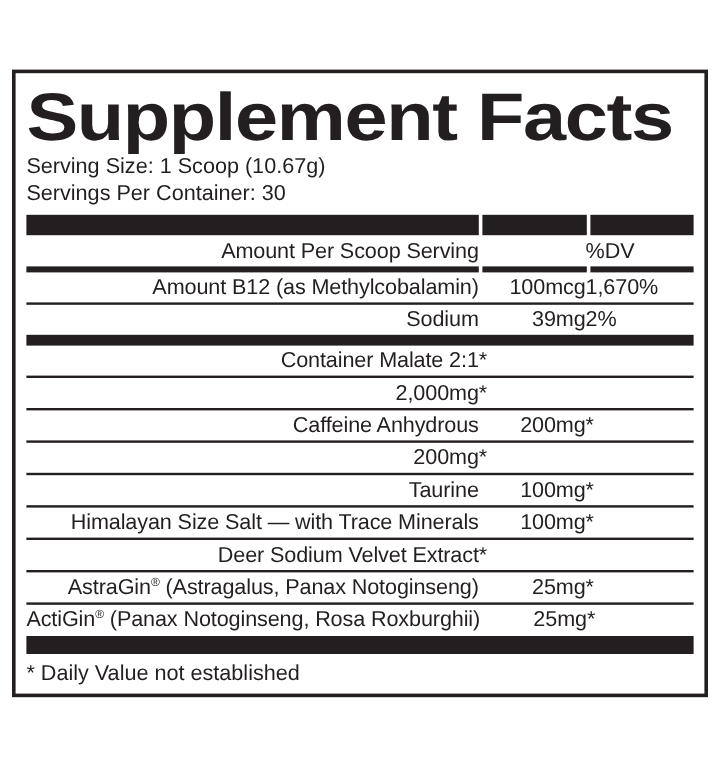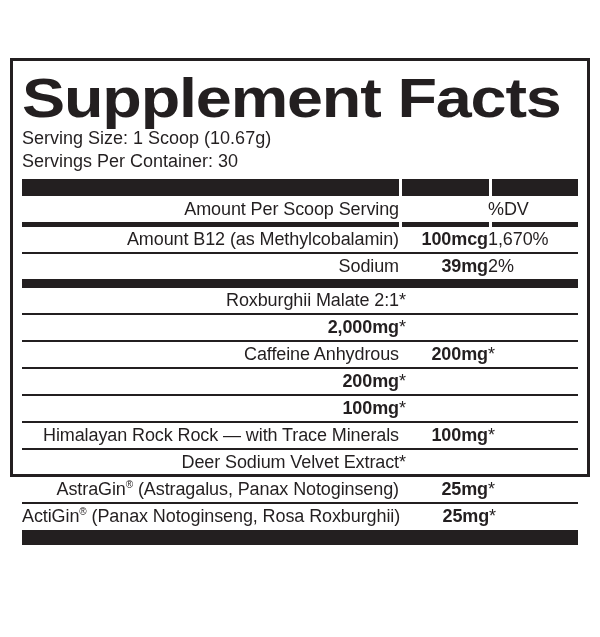--- a/index.html
+++ b/index.html
@@ -9,21 +9,21 @@
     position: relative;
     width: 600px; height: 637px;
     background: var(--paper);
     font-family: "Liberation Sans", "DejaVu Sans", sans-serif;
     color: var(--ink);
     overflow: hidden;
   }
   .panel {
     position: absolute;
     left: 10px; top: 58px;
-    width: 580px; height: 419px;
+    width: 580px; height: 523px;
     border: 3px solid var(--ink);
     background: var(--paper);
     padding: 8px 9px 0 9px;
   }
   .title {
     font-size: 56px;
     font-weight: bold;
     letter-spacing: -1px;
     white-space: nowrap;
     transform: scaleX(1.155);
@@ -47,21 +47,21 @@
     display: grid;
     grid-template-columns: 1fr 89px 90px;
     align-items: center;
     height: 25px;
     font-size: 18px;
     letter-spacing: -0.1px;
     white-space: nowrap;
   }
   .row.header-row { height: 26px; }
   .cell-name { text-align: right; overflow: visible; }
-  .cell-amt  { text-align: right; font-weight: bold; }
+  .cell-amt  { text-align: right; }
   .cell-dv   { }
   .footnote { font-size: 18px; margin-top: 4px; line-height: 24px; }
   sup.reg { font-size: 10px; vertical-align: super; line-height: 0; }
 </style>
 </head>
 <body>
 
 <div class="page">
   <div class="panel">
 
@@ -98,47 +98,48 @@
     <div class="hr"></div>
     <div class="row">
       <span class="cell-name">Sodium</span>
       <span class="cell-amt">39mg</span>
       <span class="cell-dv">2%</span>
     </div>
 
     <div class="bar-solid"></div>
 
     <div class="row">
-      <span class="cell-name">Roxburghii Malate 2:1</span>
+      <span class="cell-name">Container Malate 2:1</span>
       <span class="cell-dv">*</span>
     </div>
     <div class="hr"></div>
     <div class="row">
       <span class="cell-amt">2,000mg</span>
       <span class="cell-dv">*</span>
     </div>
     <div class="hr"></div>
     <div class="row">
       <span class="cell-name">Caffeine Anhydrous</span>
       <span class="cell-amt">200mg</span>
       <span class="cell-dv">*</span>
     </div>
     <div class="hr"></div>
     <div class="row">
       <span class="cell-amt">200mg</span>
       <span class="cell-dv">*</span>
     </div>
     <div class="hr"></div>
     <div class="row">
+      <span class="cell-name">Taurine</span>
       <span class="cell-amt">100mg</span>
       <span class="cell-dv">*</span>
     </div>
     <div class="hr"></div>
     <div class="row">
-      <span class="cell-name">Himalayan Rock Rock — with Trace Minerals</span>
+      <span class="cell-name">Himalayan Size Salt — with Trace Minerals</span>
       <span class="cell-amt">100mg</span>
       <span class="cell-dv">*</span>
     </div>
     <div class="hr"></div>
     <div class="row">
       <span class="cell-name">Deer Sodium Velvet Extract</span>
       <span class="cell-dv">*</span>
     </div>
     <div class="hr"></div>
     <div class="row">
@@ -148,15 +149,16 @@
     </div>
     <div class="hr"></div>
     <div class="row">
       <span class="cell-name">ActiGin<sup class="reg">®</sup> (Panax Notoginseng, Rosa Roxburghii)</span>
       <span class="cell-amt">25mg</span>
       <span class="cell-dv">*</span>
     </div>
 
     <div class="bar-footnote"></div>
 
+    <div class="footnote">* Daily Value not established</div>
 
   </div>
 </div>
 
 </body></html>

